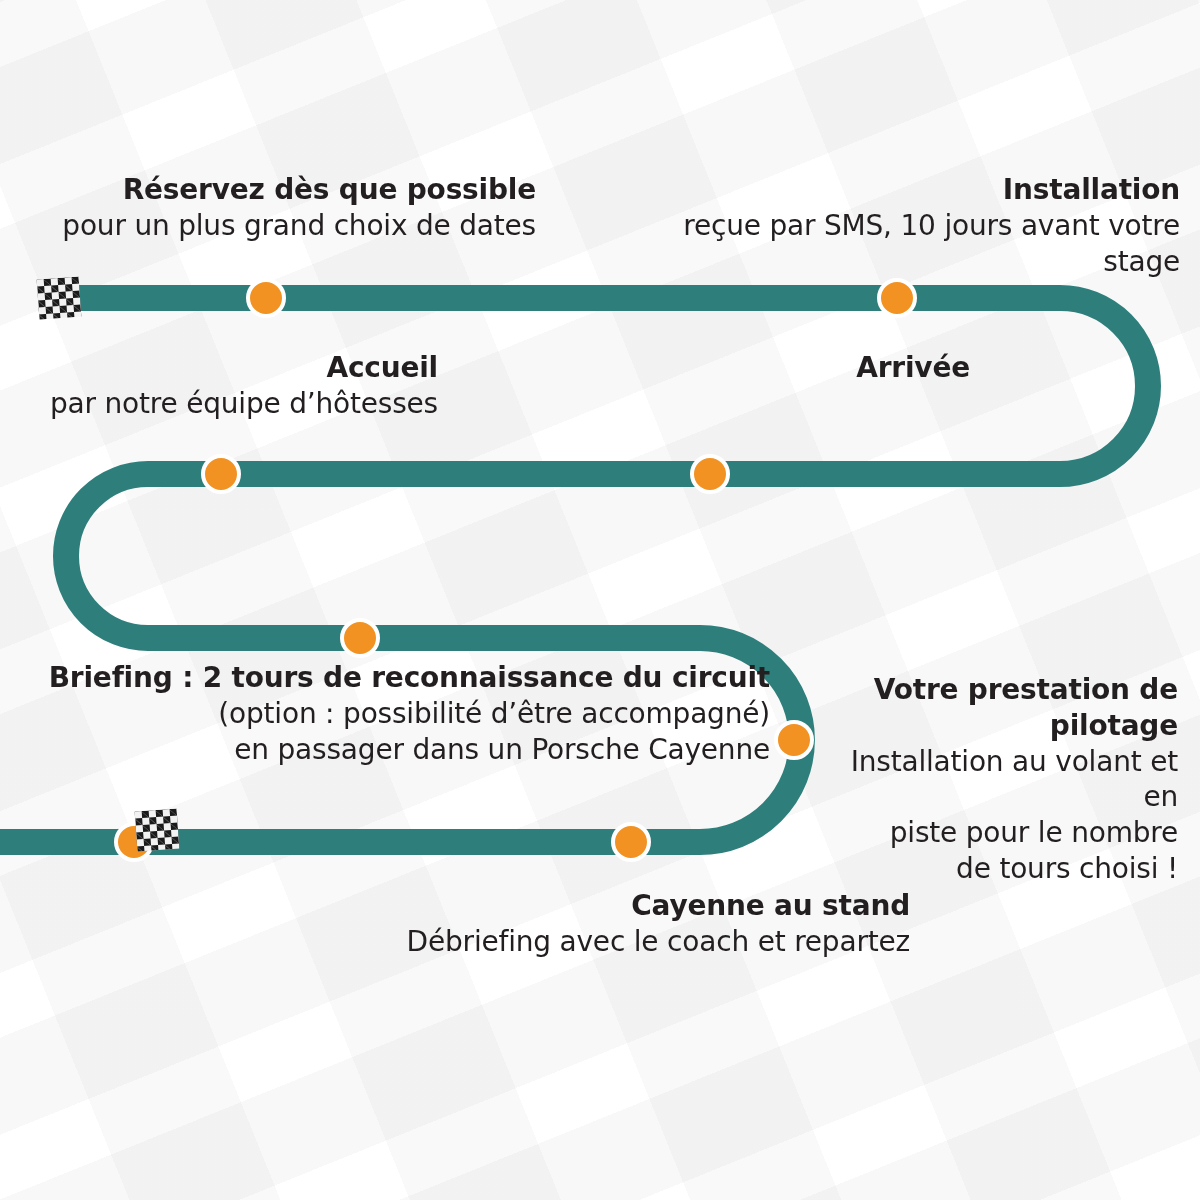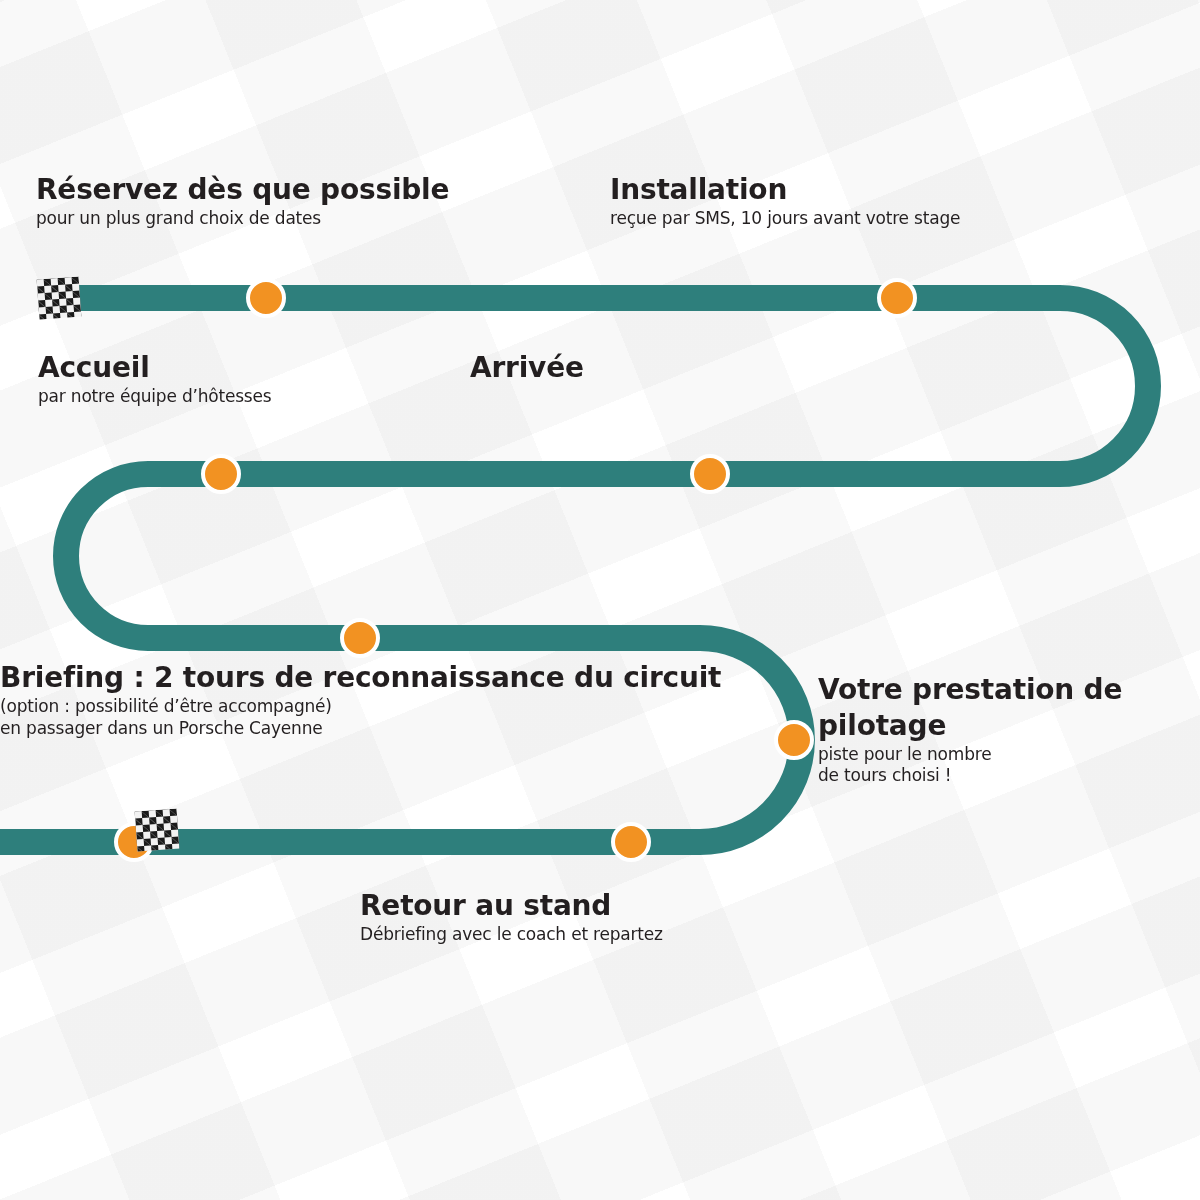--- a/index.html
+++ b/index.html
@@ -49,25 +49,25 @@
     line-height: 1.28;
   }
   .label .title {
     font-weight: bold;
     font-size: 28px;
     letter-spacing: -0.2px;
     display: block;
   }
   .label .sub {
     font-weight: normal;
-    font-size: 17px;
+    font-size: 28px;
     display: block;
     letter-spacing: -0.2px;
   }
-  .ctr { text-align: left; }
+  .ctr { text-align: right; }
 
   
   .dot {
     position: absolute;
     width: 40px;
     height: 40px;
     border-radius: 50%;
     background: #f29222;
     border: 4px solid #ffffff;
     box-sizing: border-box;
@@ -135,23 +135,24 @@
 
   <div class="label ctr" style="left:0px; top:660px; width:770px;">
     <span class="title">Briefing : 2 tours de reconnaissance du circuit</span>
     <span class="sub">(option : possibilité d’être accompagné)</span>
     <span class="sub">en passager dans un Porsche Cayenne</span>
   </div>
 
   <div class="label ctr" style="left:818px; top:660px; width:360px;margin-top:12px;">
     <span class="title">Votre prestation de</span>
     <span class="title">pilotage</span>
+    <span class="sub">Installation au volant et en</span>
     <span class="sub">piste pour le nombre</span>
     <span class="sub">de tours choisi !</span>
   </div>
 
   <div class="label ctr" style="left:360px; top:888px; width:550px;">
-    <span class="title">Retour au stand</span>
+    <span class="title">Cayenne au stand</span>
     <span class="sub">Débriefing avec le coach et repartez</span>
   </div>
 
 
 </div>
 
 </body></html>

